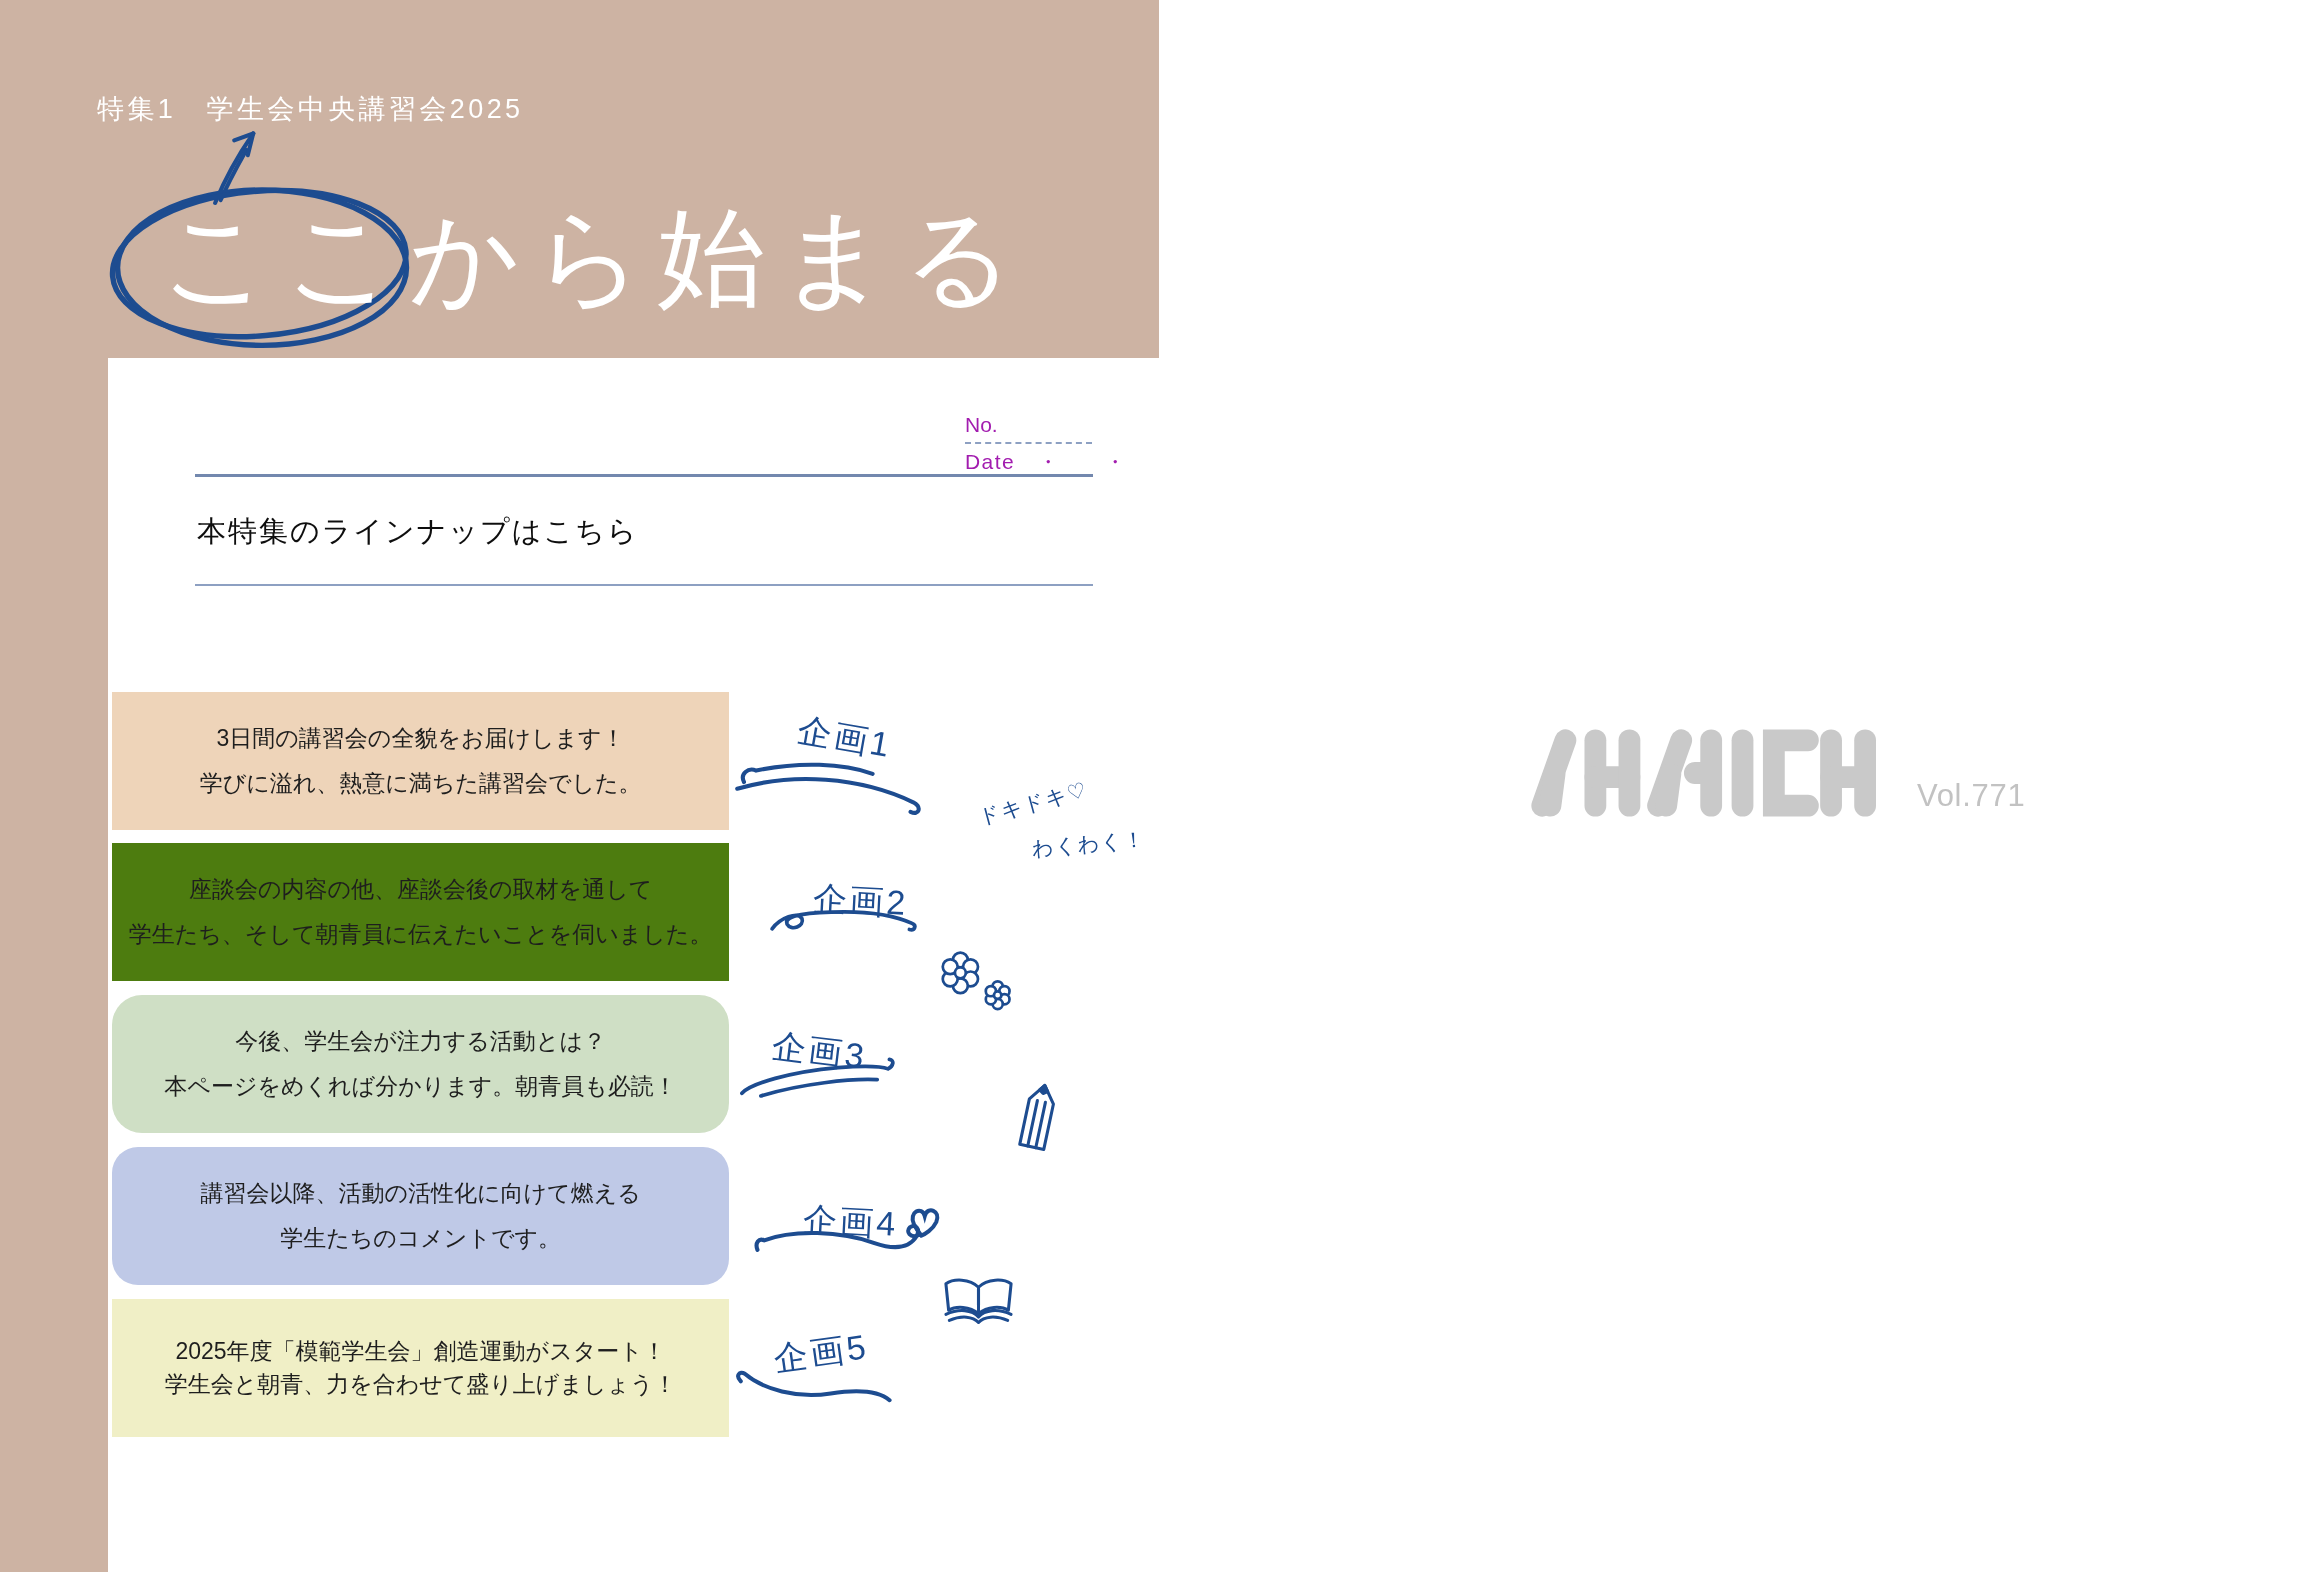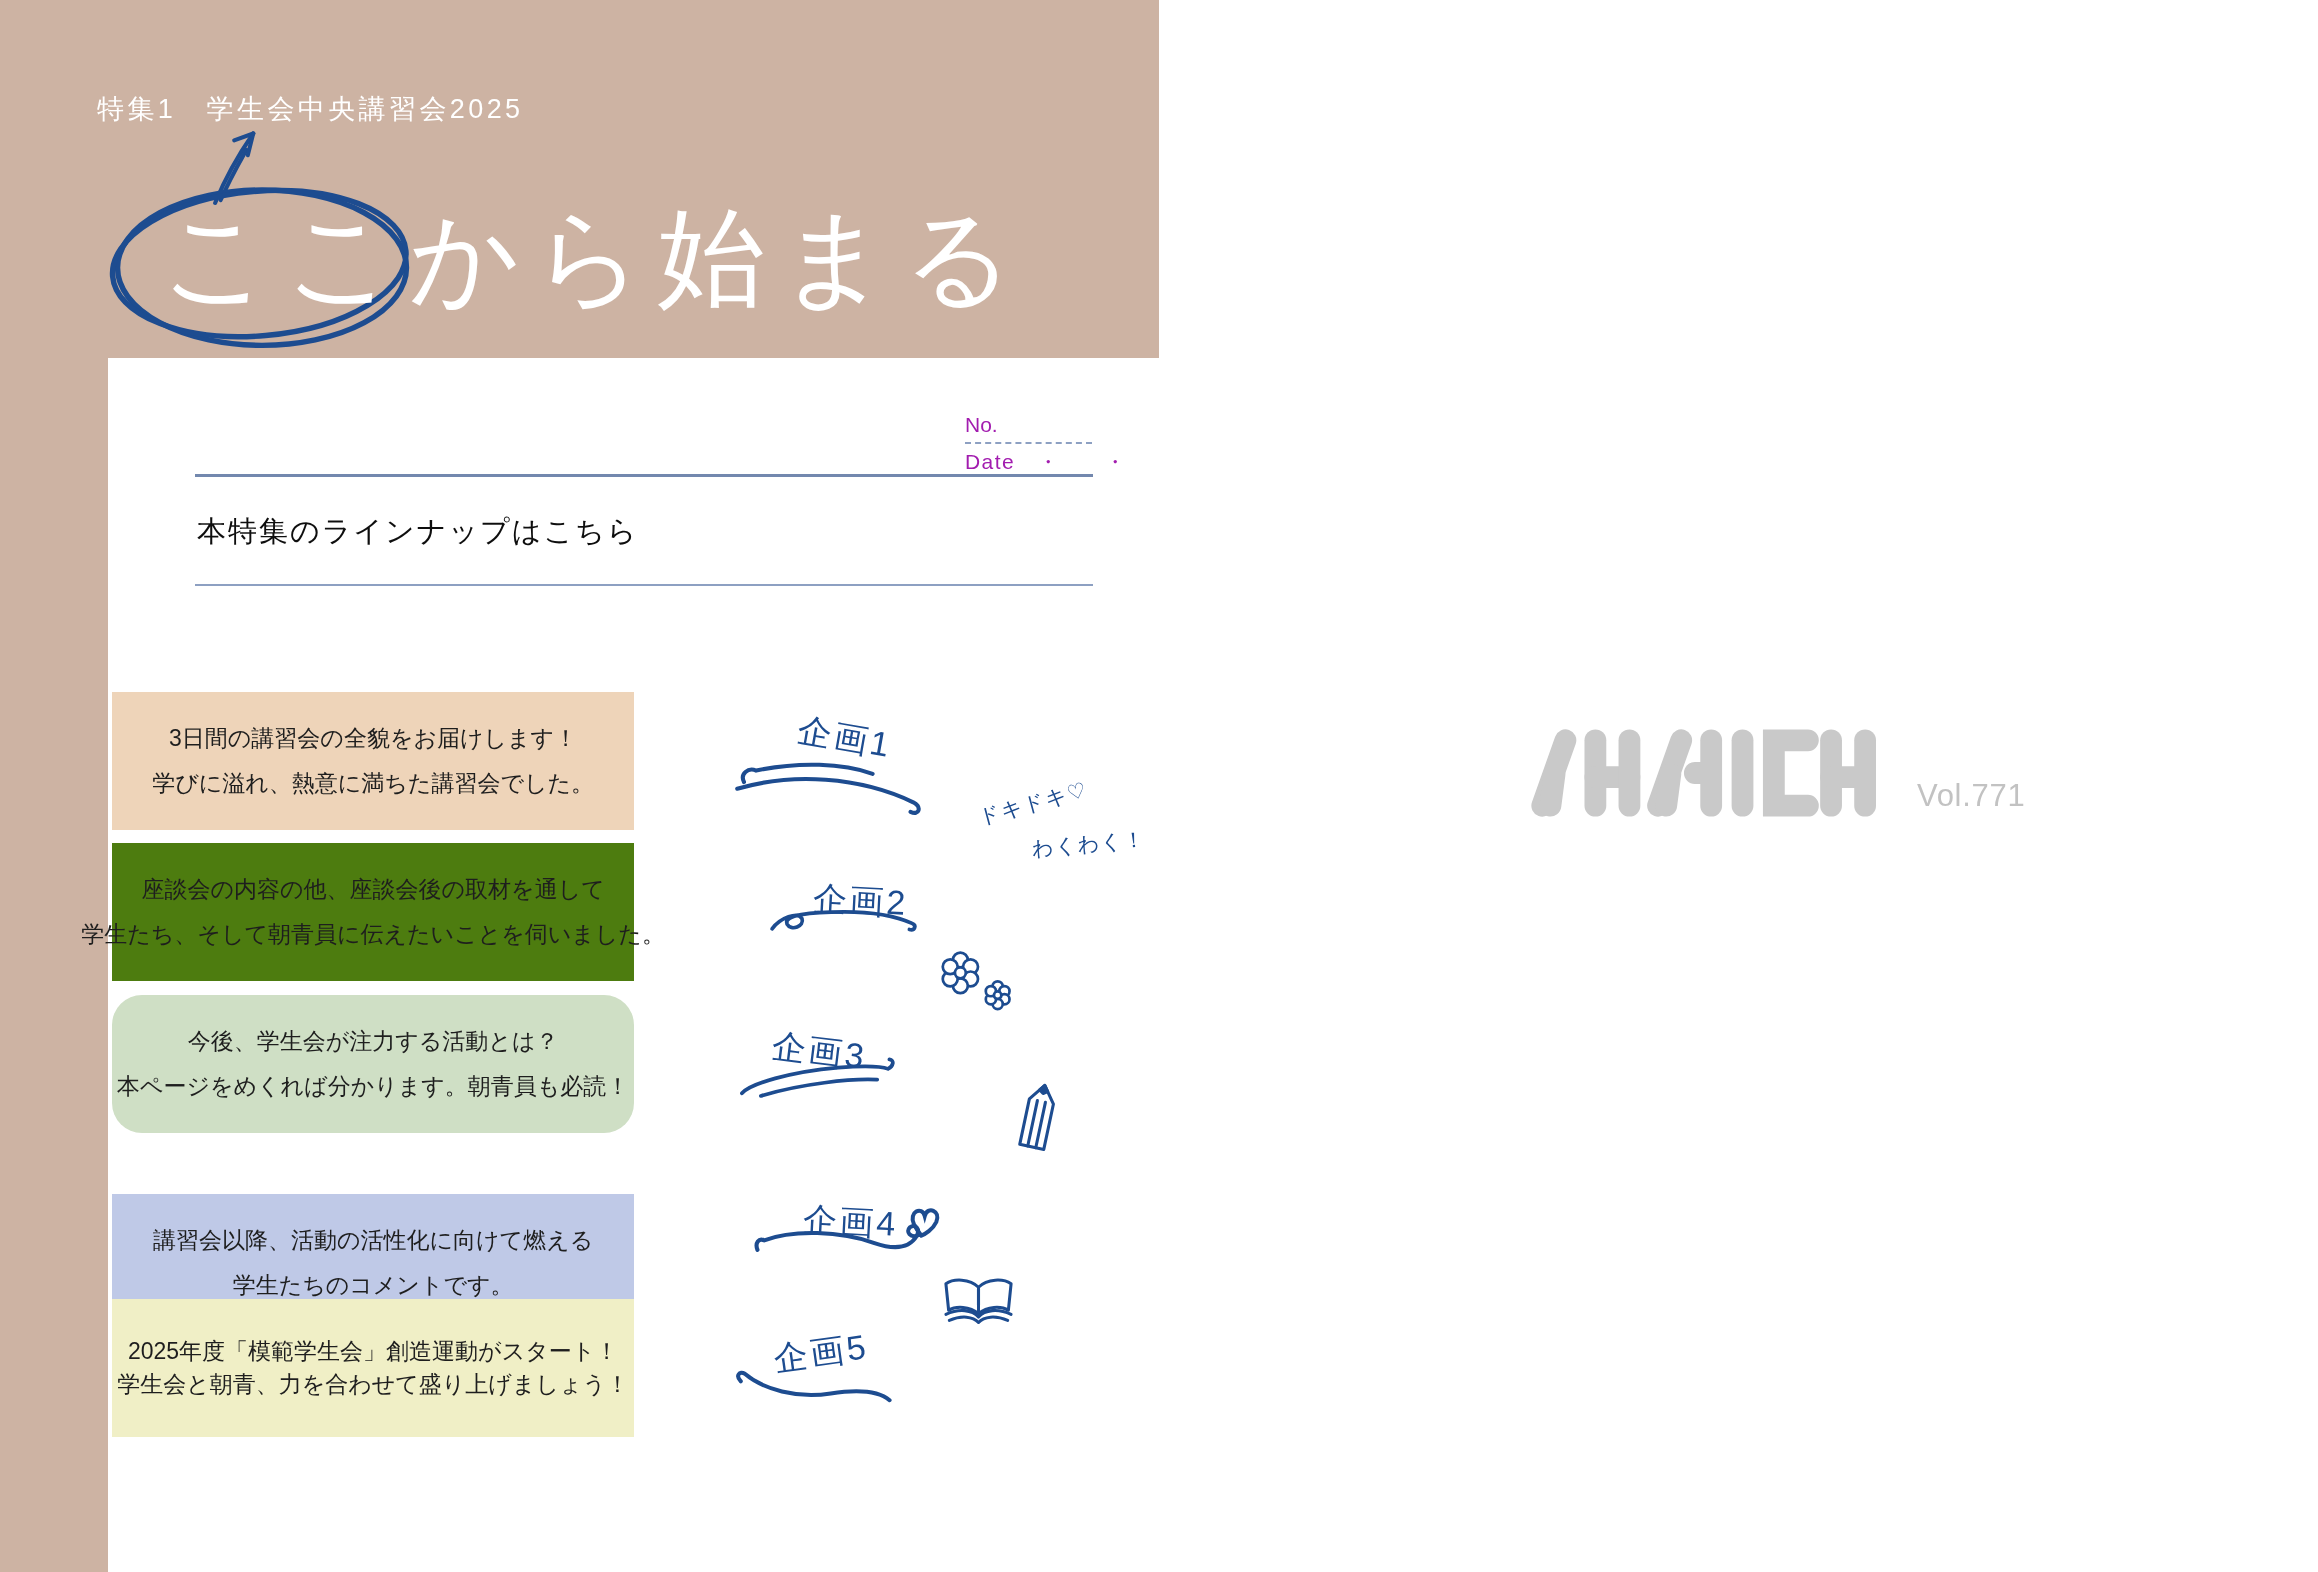--- a/index.html
+++ b/index.html
@@ -35,26 +35,26 @@
   .nodate .no-row{display:block;padding-bottom:5.5px;border-bottom:2px dashed #8da0c2;}
   .nodate .date-row{display:block;padding-top:6.8px;letter-spacing:1.4px;white-space:nowrap;}
   .rule-strong{left:87px;top:116px;width:898px;height:3.4px;background:#7388ae;}
   .card-heading{
     left:89px;top:154px;font-size:29px;color:#0e0e0e;letter-spacing:2px;white-space:nowrap;
   }
   .rule-light{left:87px;top:226px;width:898px;height:2px;background:#8da0c2;}
 
   
   .box{
-    left:4.1px;width:522px;height:138px;
+    left:4.1px;width:617px;height:138px;
     display:flex;flex-direction:column;justify-content:center;align-items:center;
     row-gap:20.4px;text-align:center;color:#1e1e1e;font-size:23px;line-height:1.1;
   }
   .box .bline{white-space:nowrap;}
-  .box1{top:334px;} .box2{top:485px;} .box3{top:637px;} .box4{top:836px;} .box5{top:941px;gap:7px;}
+  .box1{top:334px;} .box2{top:485px;} .box3{top:637px;} .box4{top:789px;border-radius:26px;} .box5{top:941px;gap:7px;}
 
   
   .plan-tag{
     color:#1d4c90;font-size:34px;letter-spacing:2.7px;white-space:nowrap;transform-origin:left center;
   }
   .tag1{left:690px;top:349px;transform:rotate(10deg);}
   .tag2{left:705px;top:518px;transform:rotate(3deg);}
   .tag3{left:664px;top:665px;transform:rotate(7deg);}
   .tag4{left:695px;top:839px;transform:rotate(3deg);}
   .tag5{left:666px;top:979px;transform:rotate(-8deg);}

